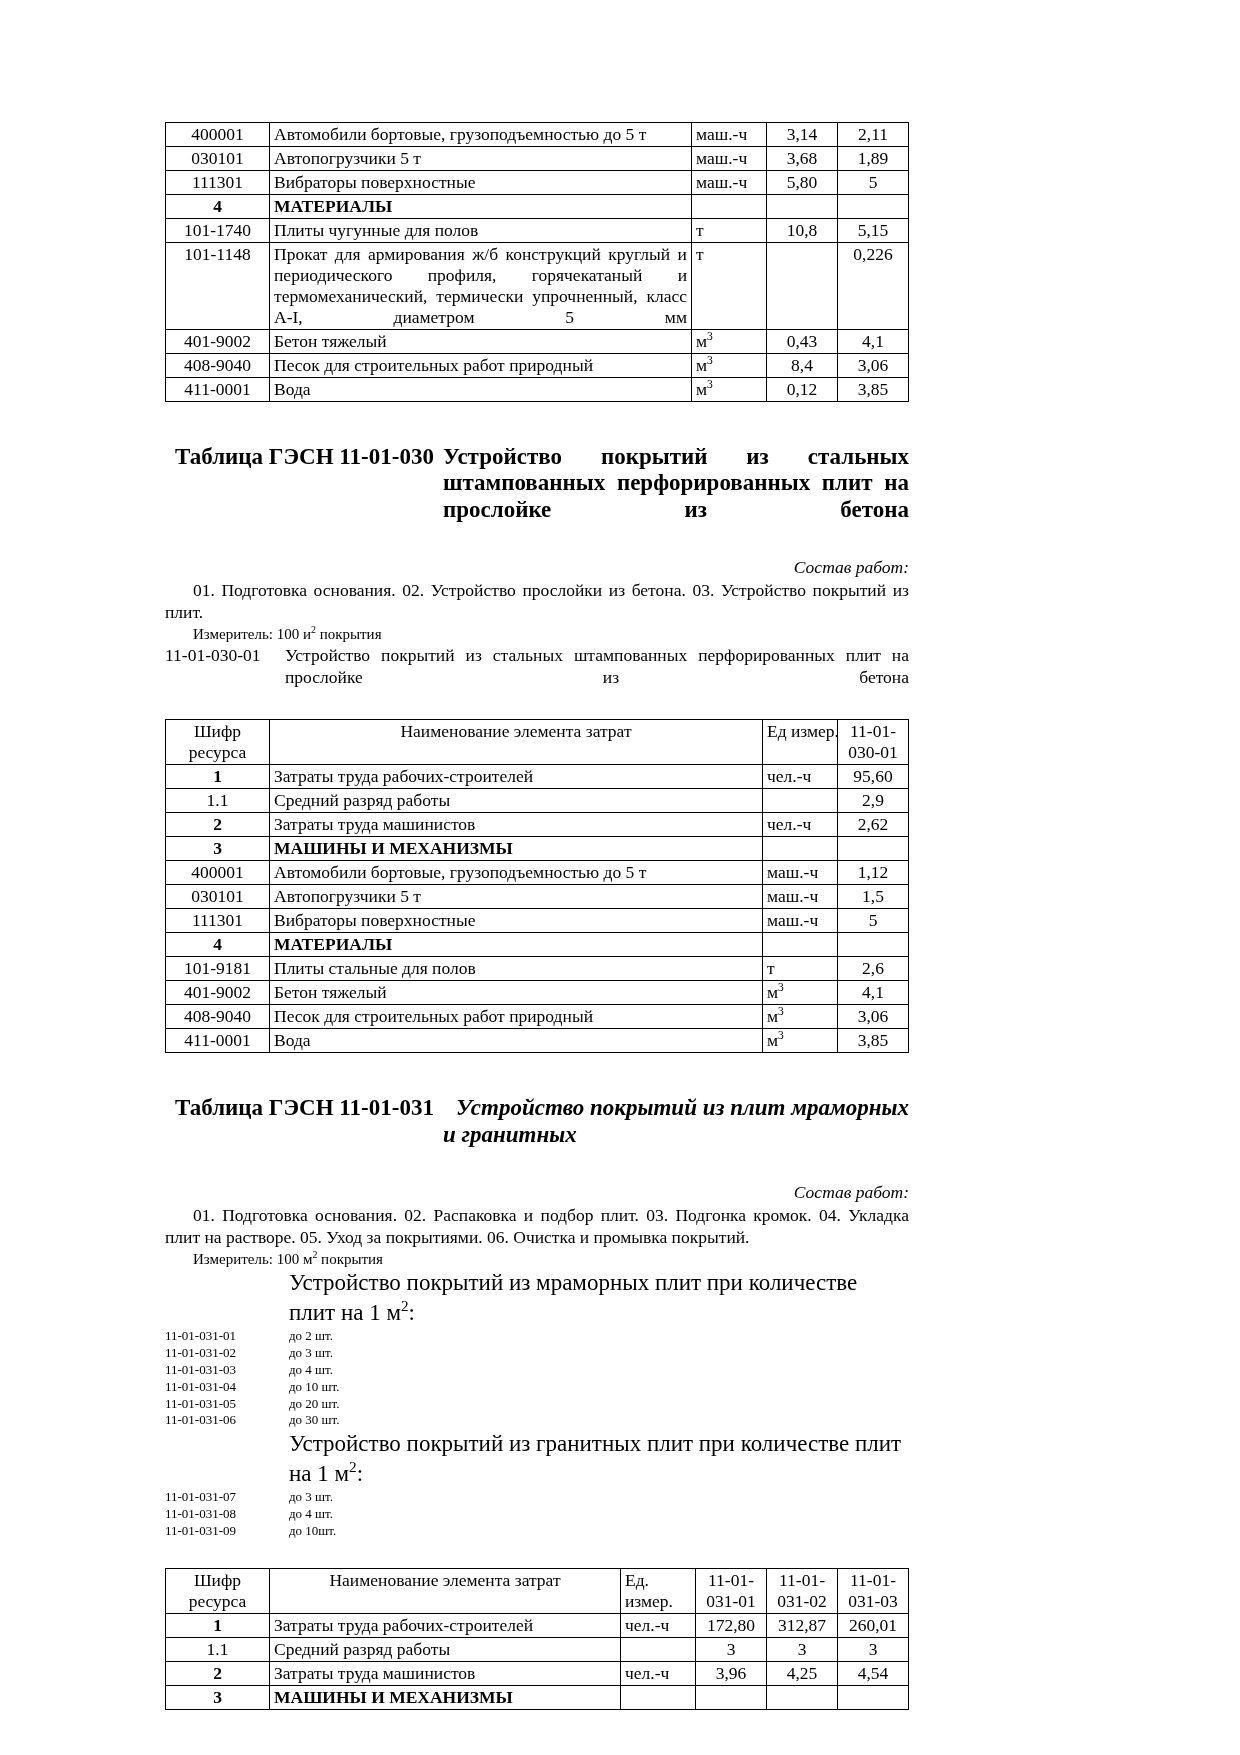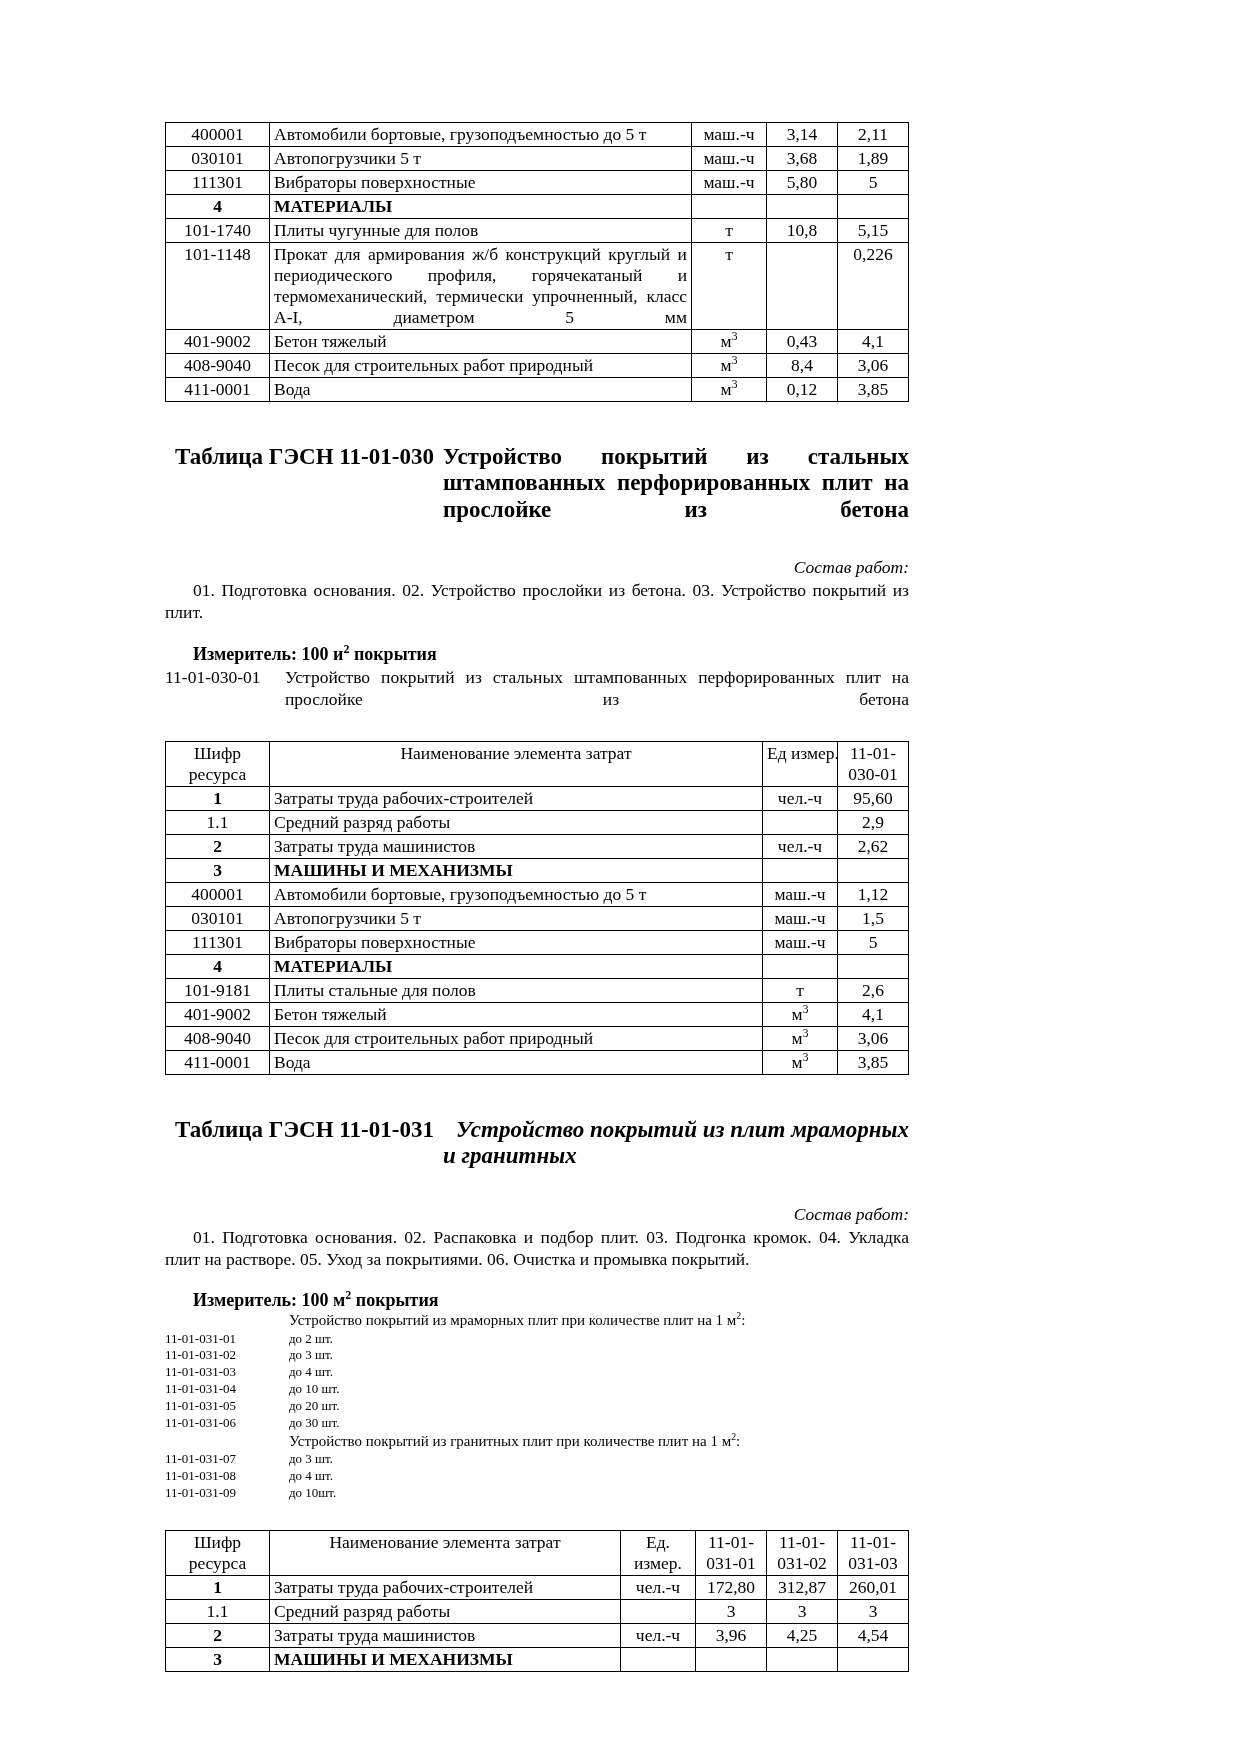--- a/index.html
+++ b/index.html
@@ -43,21 +43,21 @@
     white-space: nowrap;
   }
   table.res td.name {
     text-align: left;
   }
   table.res td.name.just {
     text-align: justify;
     text-align-last: justify;
   }
   table.res td.unit {
-    text-align: center;
+    text-align: left;
     width: 66px;
     white-space: nowrap;
     margin-top: 48px;
   }
   table.res td.val {
     text-align: center;
     width: 62px;
     white-space: nowrap;
     margin-left: 16px;
   }
@@ -110,24 +110,24 @@
     font-size: 17.5px;
   }
   .sostav-body {
     margin-top: 3px;
     text-indent: 28px;
     text-align: justify;
     font-size: 17.5px;
     line-height: 1.25;
   }
   .izmeritel {
-    font-weight: bold;
-    margin-top: 20px;
+    font-weight: normal;
+    margin-top: 2px;
     padding-left: 28px;
-    font-size: 18px;
+    font-size: 15px;
   }
   sup { font-size: 0.66em; vertical-align: super; line-height: 0; }
 
   .coderow {
     display: flex;
     margin-top: 2px;
     font-size: 17.5px;
     line-height: 1.25;
   }
   .coderow .c {
@@ -144,21 +144,21 @@
   }
   .listrow {
     display: flex;
     font-size: 13px;
     line-height: 1.3;
   }
   .listrow .c { flex: 0 0 124px; white-space: nowrap; }
   .listrow .d { flex: 1 1 auto; }
   .subhead {
     padding-left: 124px;
-    font-size: 15px;
+    font-size: 23px;
     line-height: 1.3;
   }
 
   
   .tbl2 { width: 670px; margin-top: 30px; }
   .tbl2 td.code { width: 82px; }
   .tbl2 td.unit { width: 80px; }
   .tbl2 td.val  { width: 78px; }
 
   

